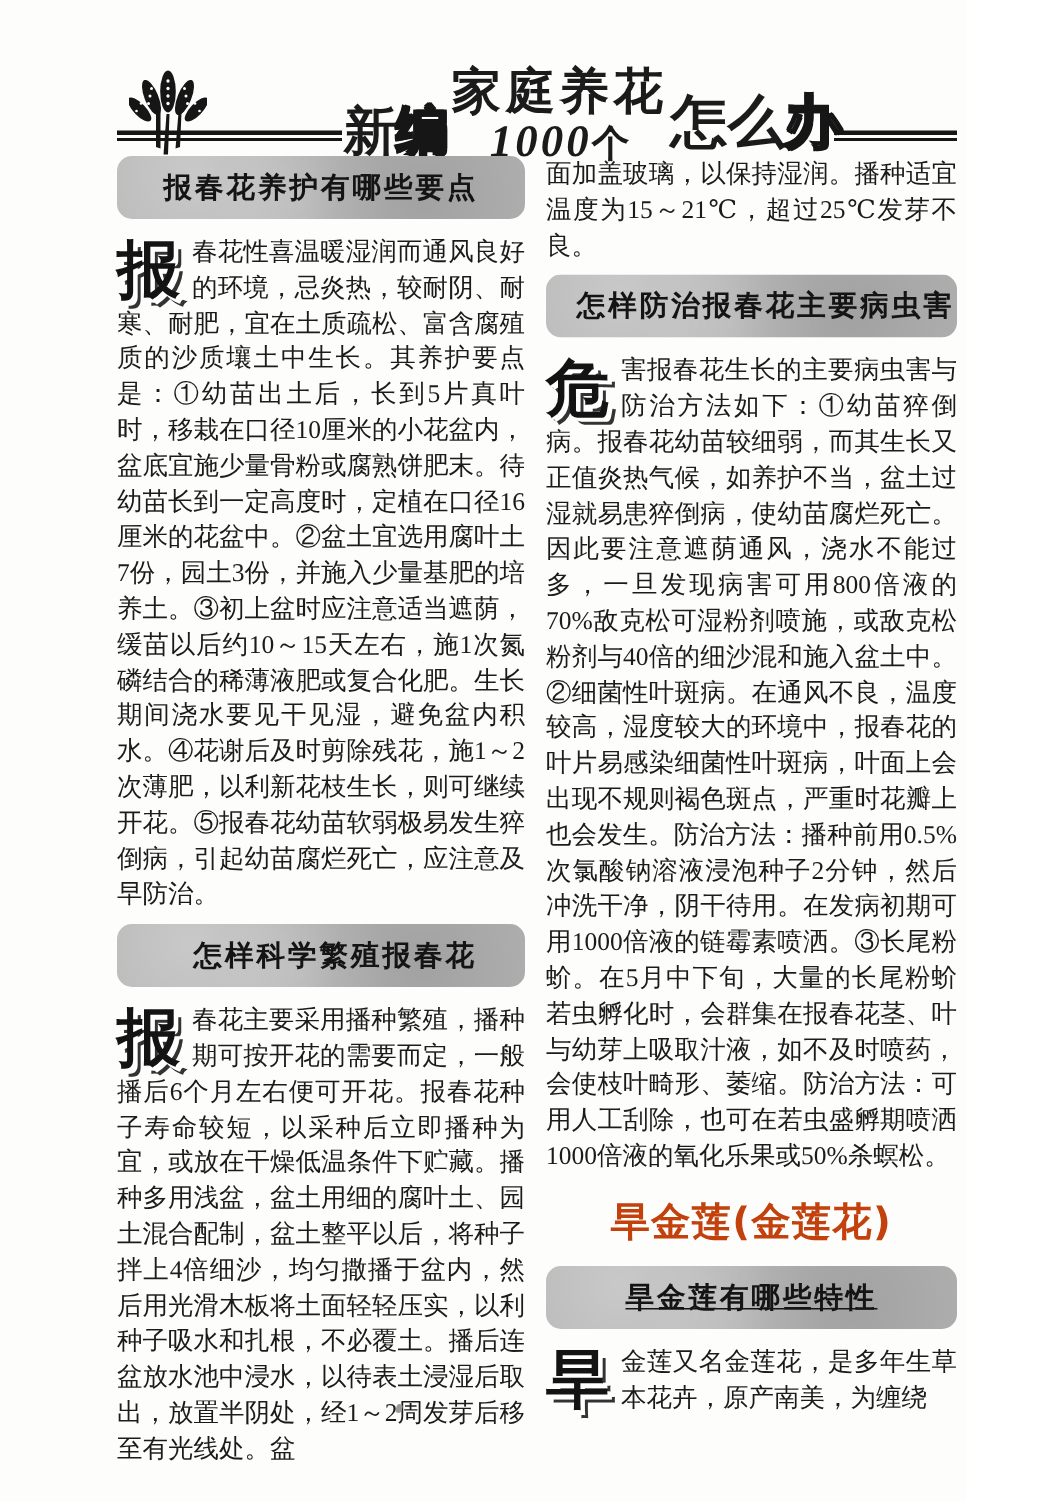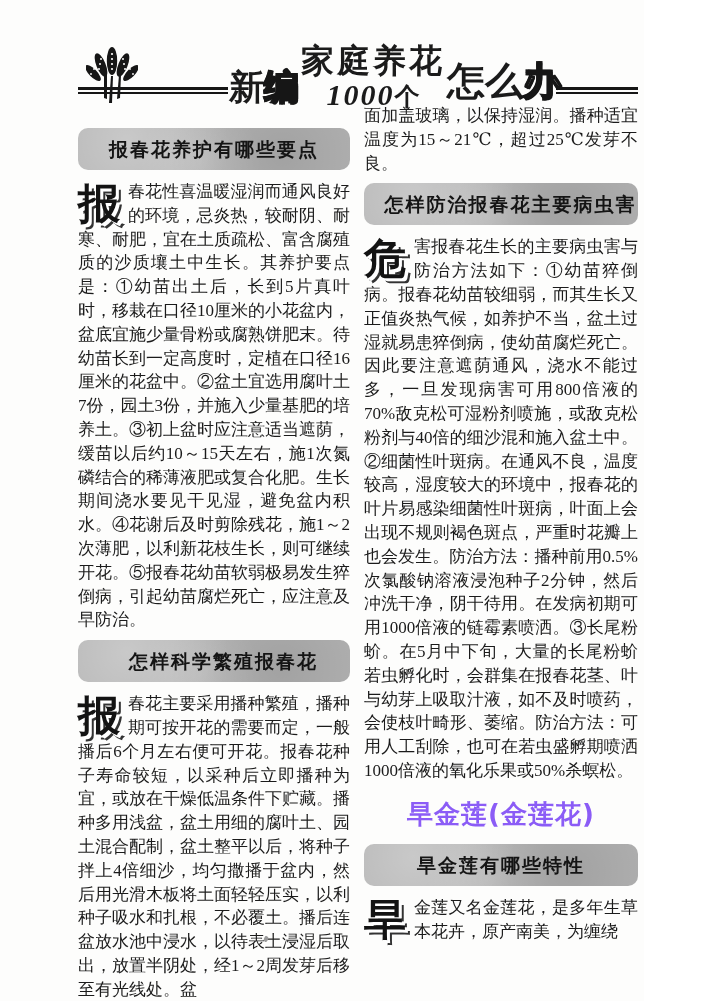--- a/index.html
+++ b/index.html
@@ -29,35 +29,34 @@
   .col-left{left:78px;}
   .col-right{left:364px;width:274px;}
   .sec-header{
     height:42px;line-height:42px;text-align:center;border-radius:10px;
     background-color:#b4b4b4;
     background-image:radial-gradient(circle at 18% 30%,rgba(255,255,255,.28),transparent 45%),
                      radial-gradient(circle at 75% 65%,rgba(0,0,0,.10),transparent 55%),
                      radial-gradient(circle at 45% 80%,rgba(255,255,255,.15),transparent 40%);
     font-weight:bold;font-size:19px;letter-spacing:2px;color:#141414;
     font-family:"DejaVu Sans","Liberation Sans",sans-serif;
-    margin-top:24px;
   }
   .para{margin:0;text-align:justify;font-size:17px;line-height:23.8px;color:#1b1b1b;}
   .para::after{content:"";display:block;clear:both;}
   .dropcap{
     float:left;font-size:42px;line-height:44px;font-weight:bold;margin:2px 8px 0 0;color:#131313;
     font-family:"DejaVu Sans","Liberation Sans",sans-serif;
     text-shadow:3px 3px 0 #ffffff,5px 5px 0 #333333;
   }
   .mb8{margin-bottom:10px;}
   .mt8{margin-top:8px;padding-left:19px;}
-  .mt12{margin-top:12px;}
+  .mt12{margin-top:12px;text-decoration:underline;}
   .section-title{
     text-align:center;font-size:26px;font-weight:bold;letter-spacing:1px;margin:14px 0 4px 0;
-    font-family:"DejaVu Sans","Liberation Sans",sans-serif;color:#8b5cf6;
+    font-family:"DejaVu Sans","Liberation Sans",sans-serif;color:#c2410c;
   }
   
   .watermark{
     position:absolute;left:617px;top:912px;width:110px;height:26px;
     transform:rotate(-90deg);color:#8a8a8a;font-size:23px;letter-spacing:3px;
     font-family:"Liberation Sans","DejaVu Sans",sans-serif;text-align:center;line-height:26px;
   }
   .speck{position:absolute;left:264px;top:936px;width:4px;height:6px;background:#9a9a9a;border-radius:2px;transform:rotate(20deg);}
 </style>
 </head>

